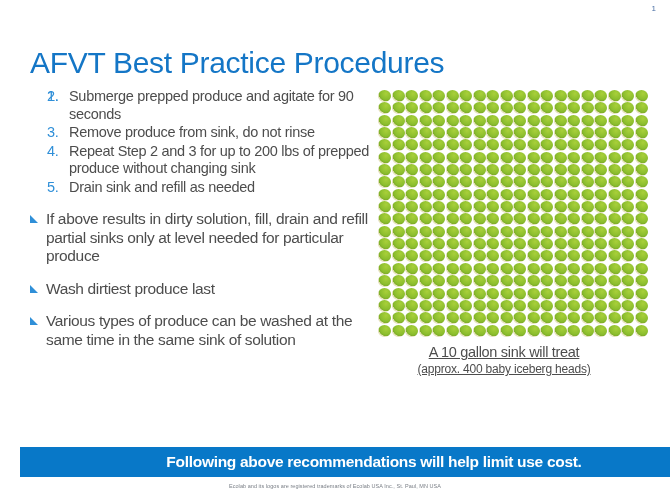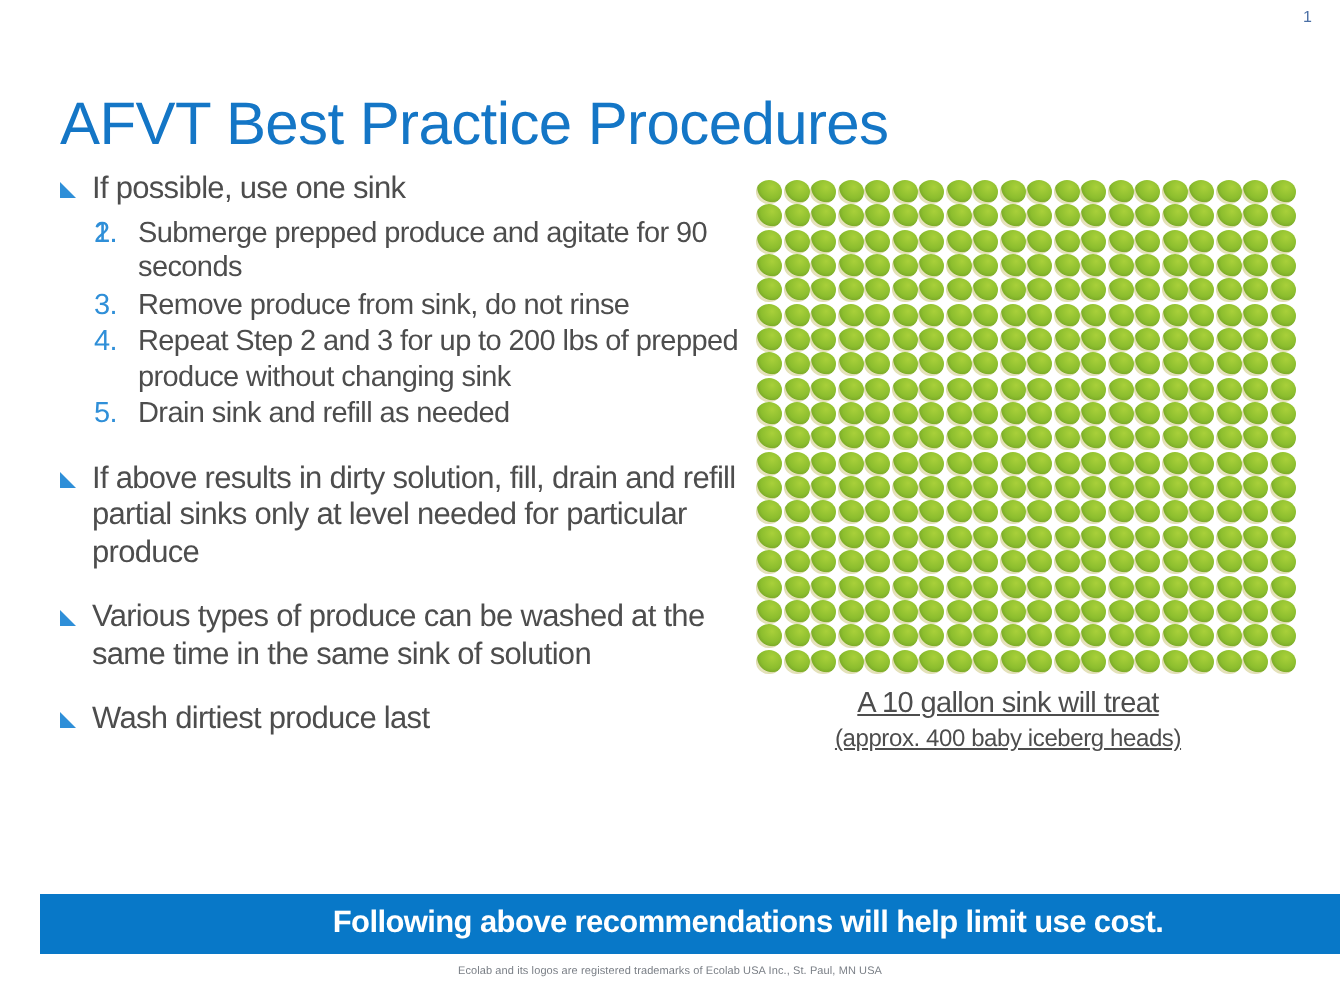--- a/index.html
+++ b/index.html
@@ -172,24 +172,20 @@
 <body>
 
 <div id="slide">
 
   <div class="page-number">1</div>
 
   <h1 class="slide-title">AFVT Best Practice Procedures</h1>
 
   <div class="body-col">
 
-    <div class="bullet-lv1">
-      <span class="tri"></span>
-      <span>If possible, use one sink</span>
-    </div>
     <ol class="sub-list">
       <li>
         <span class="num">1.</span>
       </li>
       <li>
         <span class="num">2.</span>
         <span>Submerge prepped produce and agitate for 90 seconds</span>
       </li>
       <li>
         <span class="num">3.</span>
@@ -205,26 +201,26 @@
       </li>
     </ol>
 
     <div class="bullet-lv1 gap-bullet">
       <span class="tri"></span>
       <span>If above results in dirty solution, fill, drain and refill partial sinks only at level needed for particular produce</span>
     </div>
 
     <div class="bullet-lv1 gap-bullet">
       <span class="tri"></span>
-      <span>Various types of produce can be washed at the same time in the same sink of solution</span>
+      <span>Wash dirtiest produce last</span>
     </div>
 
     <div class="bullet-lv1 gap-bullet">
       <span class="tri"></span>
-      <span>Wash dirtiest produce last</span>
+      <span>Various types of produce can be washed at the same time in the same sink of solution</span>
     </div>
 
   </div>
 
   <div class="lettuce-box">
     <div class="lettuce-grid" id="lettuce-grid">
         <div class="head"></div>
         <div class="head"></div>
         <div class="head"></div>
         <div class="head"></div>

